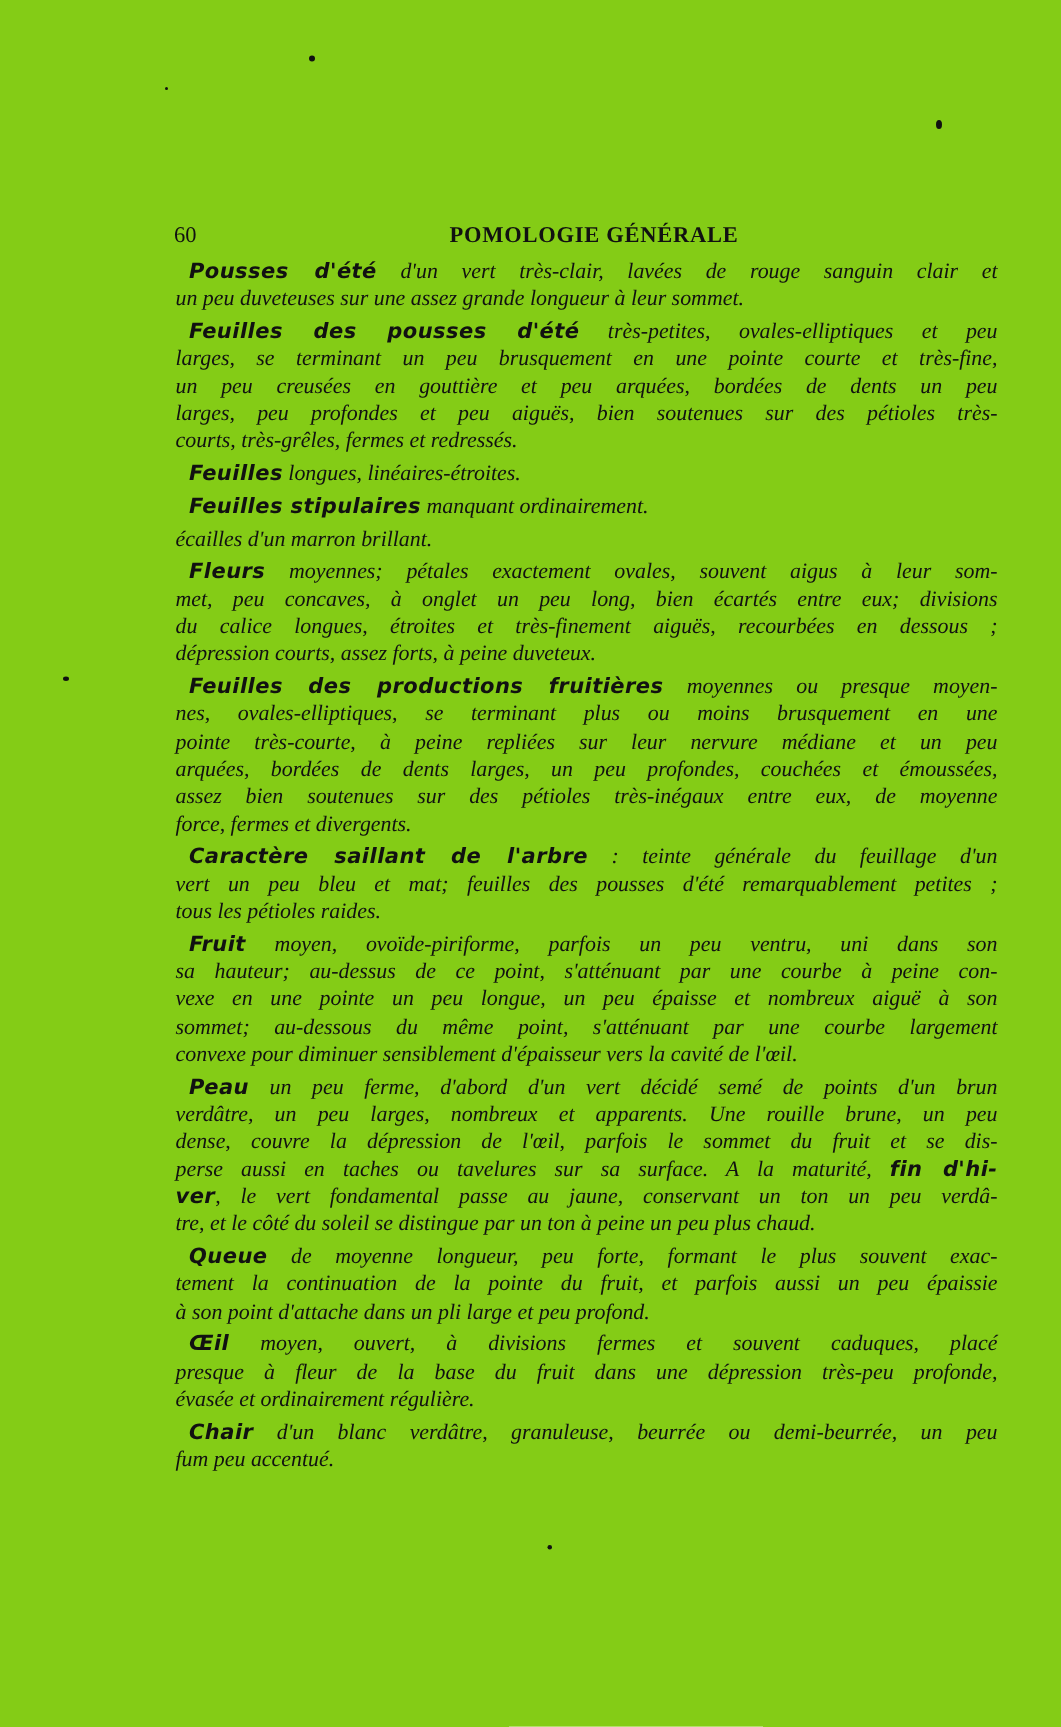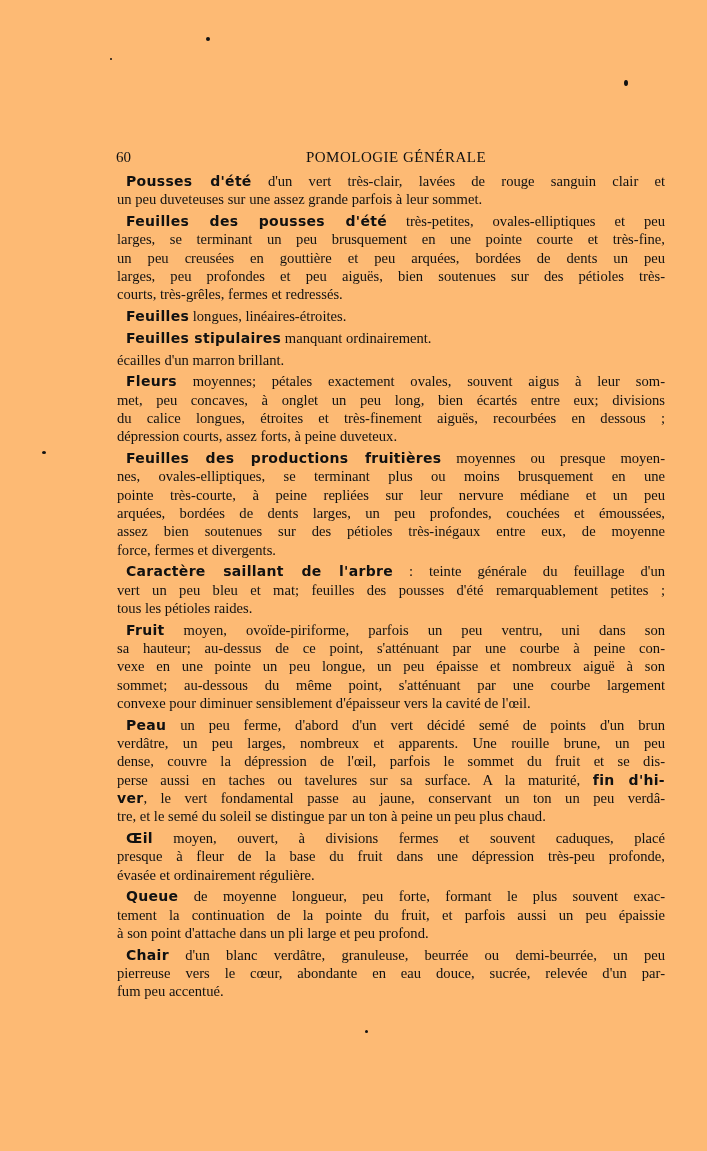--- a/index.html
+++ b/index.html
@@ -1,34 +1,34 @@
 <!DOCTYPE html>
 <html><head>
   <meta charset="utf-8">
   <style>
     html, body { margin: 0; padding: 0; background: #ffffff; }
     body { width: 707px; height: 1151px; position: relative; overflow: hidden; }
     .page {
       position: absolute; left: 0; top: 0; width: 707px; height: 1151px;
-      background: #fdba74; color: #111111;
+      background: #84cc16; color: #111111;
       font-family: "DejaVu Serif", "Liberation Serif", serif;
     }
     .header {
       position: absolute; top: 149px; left: 116px; width: 550px; height: 20px;
       font-family: "Liberation Serif", serif;
     }
     .page-number { position: absolute; left: 0; top: 0; font-size: 15px; }
     .running-title {
       position: absolute; left: 0; right: 0; top: 0; text-align: center;
-      font-size: 15px; letter-spacing: 0.5px; padding-left: 10px;
+      font-size: 15px; letter-spacing: 0.5px; padding-left: 10px; font-weight: bold;
     }
     .body-text {
       position: absolute; top: 172px; left: 117px; width: 548px;
       font-family: "Liberation Serif", serif;
-      font-size: 14.6px; line-height: 18.3px; text-align: justify;
+      font-size: 14.6px; line-height: 18.3px; text-align: justify; font-style: italic;
     }
     .para { margin: 0 0 3.5px 0; }
     .line { display: block; white-space: nowrap; text-align: justify; text-align-last: justify; }
     .line.last { text-align-last: left; }
     .line.first { padding-left: 9px; }
     .term {
       font-family: "DejaVu Sans", sans-serif; font-weight: bold;
       font-size: 14px; letter-spacing: 0.3px;
     }
     .speck { position: absolute; background: #111; border-radius: 50%; }
@@ -46,21 +46,21 @@
 
   <div class="header">
     <span class="page-number">60</span>
     <div class="running-title">POMOLOGIE GÉNÉRALE</div>
   </div>
 
   <div class="body-text">
 
     <div class="para">
       <span class="line first"><span class="term">Pousses d'été</span><span> d'un vert très-clair, lavées de rouge sanguin clair et</span></span>
-      <span class="line last">un peu duveteuses sur une assez grande parfois à leur sommet.</span>
+      <span class="line last">un peu duveteuses sur une assez grande longueur à leur sommet.</span>
     </div>
 
     <div class="para">
       <span class="line first"><span class="term">Feuilles des pousses d'été</span><span> très-petites, ovales-elliptiques et peu</span></span>
       <span class="line">larges, se terminant un peu brusquement en une pointe courte et très-fine,</span>
       <span class="line">un peu creusées en gouttière et peu arquées, bordées de dents un peu</span>
       <span class="line">larges, peu profondes et peu aiguës, bien soutenues sur des pétioles très-</span>
       <span class="line last">courts, très-grêles, fermes et redressés.</span>
     </div>
 
@@ -105,35 +105,34 @@
       <span class="line">sommet; au-dessous du même point, s'atténuant par une courbe largement</span>
       <span class="line last">convexe pour diminuer sensiblement d'épaisseur vers la cavité de l'œil.</span>
     </div>
 
     <div class="para">
       <span class="line first"><span class="term">Peau</span><span> un peu ferme, d'abord d'un vert décidé semé de points d'un brun</span></span>
       <span class="line">verdâtre, un peu larges, nombreux et apparents. Une rouille brune, un peu</span>
       <span class="line">dense, couvre la dépression de l'œil, parfois le sommet du fruit et se dis-</span>
       <span class="line"><span>perse aussi en taches ou tavelures sur sa surface. A la maturité, </span><span class="term">fin d'hi-</span></span>
       <span class="line"><span class="term">ver</span><span>, le vert fondamental passe au jaune, conservant un ton un peu verdâ-</span></span>
-      <span class="line last">tre, et le semé du soleil se distingue par un ton à peine un peu plus chaud.</span>
+      <span class="line last">tre, et le côté du soleil se distingue par un ton à peine un peu plus chaud.</span>
+    </div>
+
+    <div class="para">
+      <span class="line first"><span class="term">Queue</span><span> de moyenne longueur, peu forte, formant le plus souvent exac-</span></span>
+      <span class="line">tement la continuation de la pointe du fruit, et parfois aussi un peu épaissie</span>
+      <span class="line last">à son point d'attache dans un pli large et peu profond.</span>
     </div>
 
     <div class="para">
       <span class="line first"><span class="term">Œil</span><span> moyen, ouvert, à divisions fermes et souvent caduques, placé</span></span>
       <span class="line">presque à fleur de la base du fruit dans une dépression très-peu profonde,</span>
       <span class="line last">évasée et ordinairement régulière.</span>
     </div>
 
     <div class="para">
-      <span class="line first"><span class="term">Queue</span><span> de moyenne longueur, peu forte, formant le plus souvent exac-</span></span>
-      <span class="line">tement la continuation de la pointe du fruit, et parfois aussi un peu épaissie</span>
-      <span class="line last">à son point d'attache dans un pli large et peu profond.</span>
-    </div>
-
-    <div class="para">
       <span class="line first"><span class="term">Chair</span><span> d'un blanc verdâtre, granuleuse, beurrée ou demi-beurrée, un peu</span></span>
-      <span class="line">pierreuse vers le cœur, abondante en eau douce, sucrée, relevée d'un par-</span>
       <span class="line last">fum peu accentué.</span>
     </div>
 
   </div>
 </div>
 
 </body></html>

